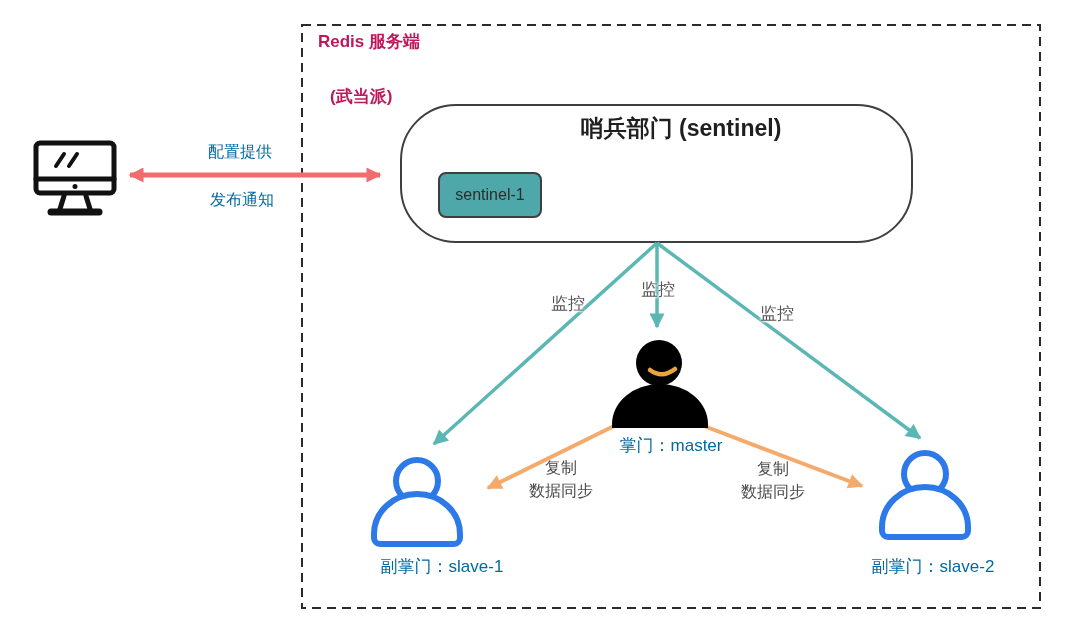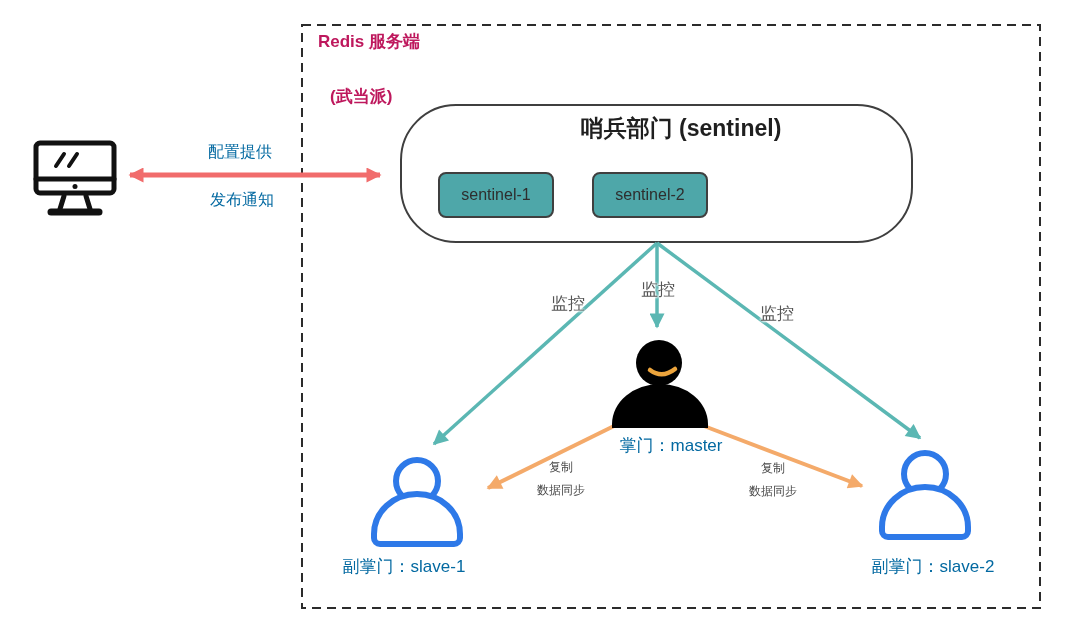--- a/index.html
+++ b/index.html
@@ -5,37 +5,37 @@
   html,body{margin:0;padding:0;background:#fff;}
   .stage{position:relative;width:1080px;height:635px;background:#ffffff;overflow:hidden;
          font-family:"Liberation Sans","DejaVu Sans",sans-serif;}
   .stage svg.layer{position:absolute;left:0;top:0;}
   .lbl{position:absolute;color:#0369a1;font-size:16px;line-height:20px;white-space:nowrap;}
   .ctr{transform:translateX(-50%);text-align:center;}
   .bold{font-weight:bold;color:#be185d;font-size:17px;}
   .redis-title{left:318px;top:30px;line-height:23px;}
   .redis-title .l2{text-indent:12px;margin-top:32px;}
   .sentinel-title{left:657px;top:118px;font-weight:bold;color:#1f1f1f;font-size:23px;margin-left:24px;}
-  .snode{position:absolute;top:172px;width:116px;height:46px;box-sizing:border-box;
+  .snode{position:absolute;top:172px;width:104px;height:46px;box-sizing:border-box;
          background:#4ea7a9;border:2px solid #3f3f3f;border-radius:8px;
          display:flex;align-items:center;justify-content:center;
          font-size:16px;color:#2e2e2e;}
   .snode.n1{left:438px;} .snode.n2{left:592px;} .snode.n3{left:745px;}
   .client-label{left:73px;top:221px;line-height:22px;}
   .cfg-label{left:240px;top:142px;}
   .pub-label{left:242px;top:190px;}
   .mon{font-size:17px;color:#555;
        text-shadow:0 0 2px #fff,0 0 3px #fff,1px 1px 2px #fff,-1px -1px 2px #fff;}
   .mon.m1{left:568px;top:294px;}
   .mon.m2{left:658px;top:280px;}
   .mon.m3{left:777px;top:304px;}
   .master-label{left:671px;top:436px;font-size:17px;}
   .slave-label{font-size:17px;top:557px;}
-  .slave-label.s1{left:404px;} .slave-label.s2{left:933px;}
-  .rep{line-height:23px;font-size:12px;color:#4a4a4a;
+  .slave-label.s1{left:442px;} .slave-label.s2{left:933px;}
+  .rep{line-height:23px;font-size:16px;color:#4a4a4a;
        text-shadow:0 0 2px #fff,1px 1px 2px #fff;}
   .rep.left{left:561px;top:456px;} .rep.right{left:773px;top:457px;}
 </style>
 </head>
 <body>
 
 <div class="stage">
 
   <svg class="layer" width="1080" height="635" viewBox="0 0 1080 635">
     <defs>
@@ -96,23 +96,20 @@
   <div class="lbl bold redis-title">
     <div>Redis 服务端</div>
     <div class="l2">(武当派)</div>
   </div>
 
   <div class="lbl ctr sentinel-title">哨兵部门 (sentinel)</div>
 
   <div class="snode n1">
     <span>sentinel-1</span>
   </div>
-  <div class="snode n2">
-    <span>sentinel-2</span>
-  </div>
 
 
   <div class="lbl ctr cfg-label">配置提供</div>
   <div class="lbl ctr pub-label">发布通知</div>
 
   <div class="lbl ctr mon m1">监控</div>
   <div class="lbl ctr mon m2">监控</div>
   <div class="lbl ctr mon m3">监控</div>
 
   <div class="lbl ctr master-label">掌门：master</div>

